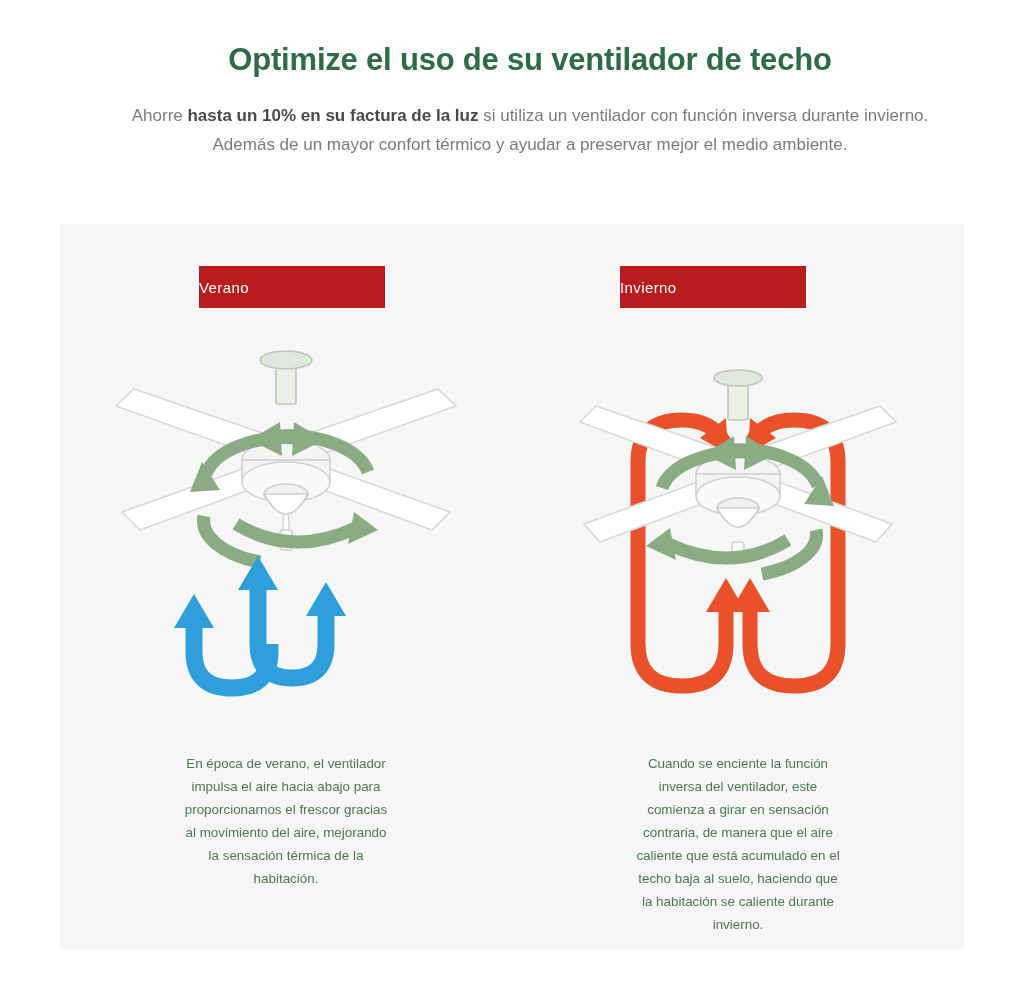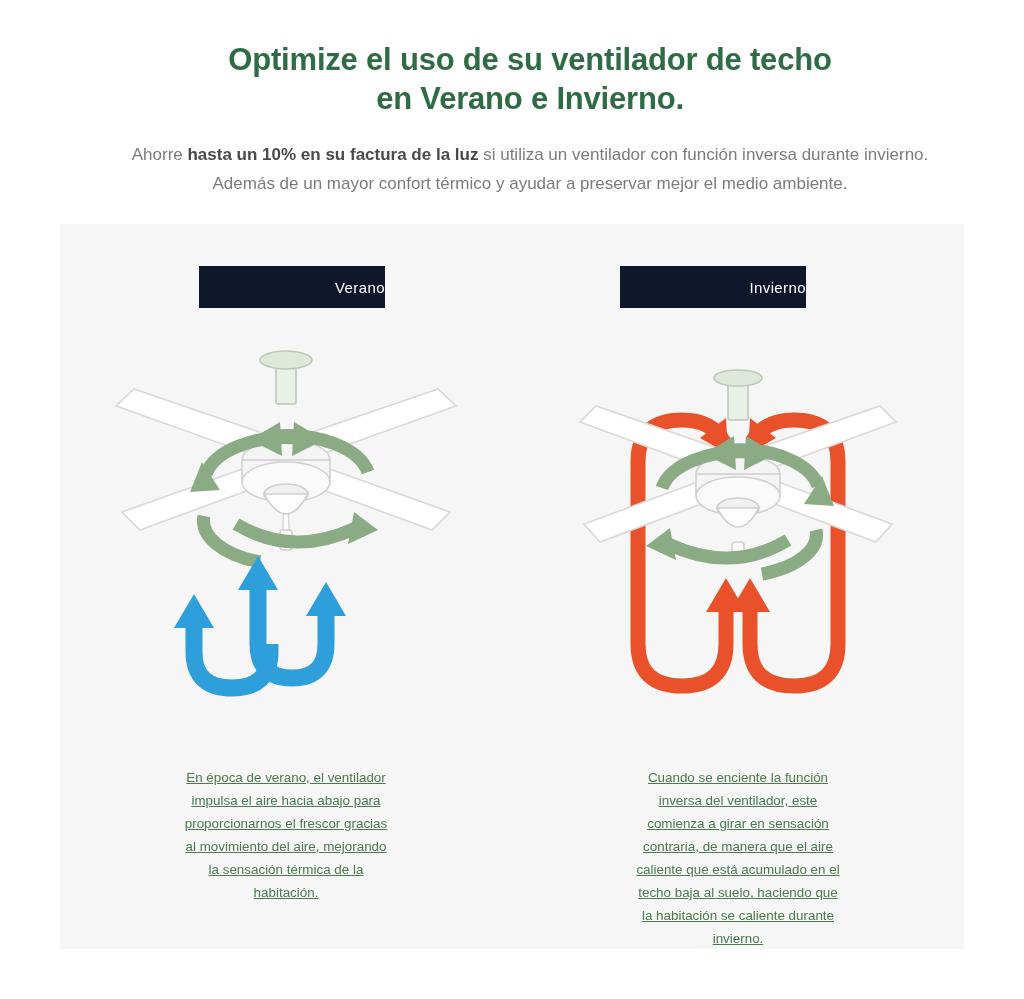--- a/index.html
+++ b/index.html
@@ -63,27 +63,27 @@
     width: 50%;
     height: 100%;
   }
 
   
   .chip {
     position: absolute;
     top: 42px;
     width: 186px;
     height: 42px;
-    background: #0f172a;
+    background: #b91c1c;
     color: #ffffff;
     font-size: 15px;
     letter-spacing: 0.4px;
     display: flex;
     align-items: center;
-    justify-content: flex-end;
+    justify-content: flex-start;
   }
   .col-summer .chip { left: 139px; }
   .col-winter .chip { left: 108px; }
 
   
   .art {
     position: absolute;
     top: 120px;
     left: 0;
     width: 100%;
@@ -95,34 +95,32 @@
   .caption {
     position: absolute;
     top: 528px;
     width: 100%;
     text-align: center;
     color: #4a7a4e;
     font-size: 13.4px;
     line-height: 1.72;
   }
   .caption p {
-    margin: 14px auto;
+    margin: 0 auto;
     width: 215px;
-    text-decoration: underline;
   }
   .col-winter .caption p { width: 210px; }
 </style>
 </head>
 <body>
 
 <div class="page">
 
   <h1 class="headline">
     <span>Optimize el uso de su ventilador de techo</span>
-    <span class="l2">en Verano e Invierno.</span>
   </h1>
 
   <div class="subcopy">
     <span><span>Ahorre </span><b>hasta un 10% en su factura de la luz</b><span> si utiliza un ventilador con función inversa durante invierno.</span></span><br>
     <span>Además de un mayor confort térmico y ayudar a preservar mejor el medio ambiente.</span>
   </div>
 
   <div class="panel">
     <div class="cols">
 

